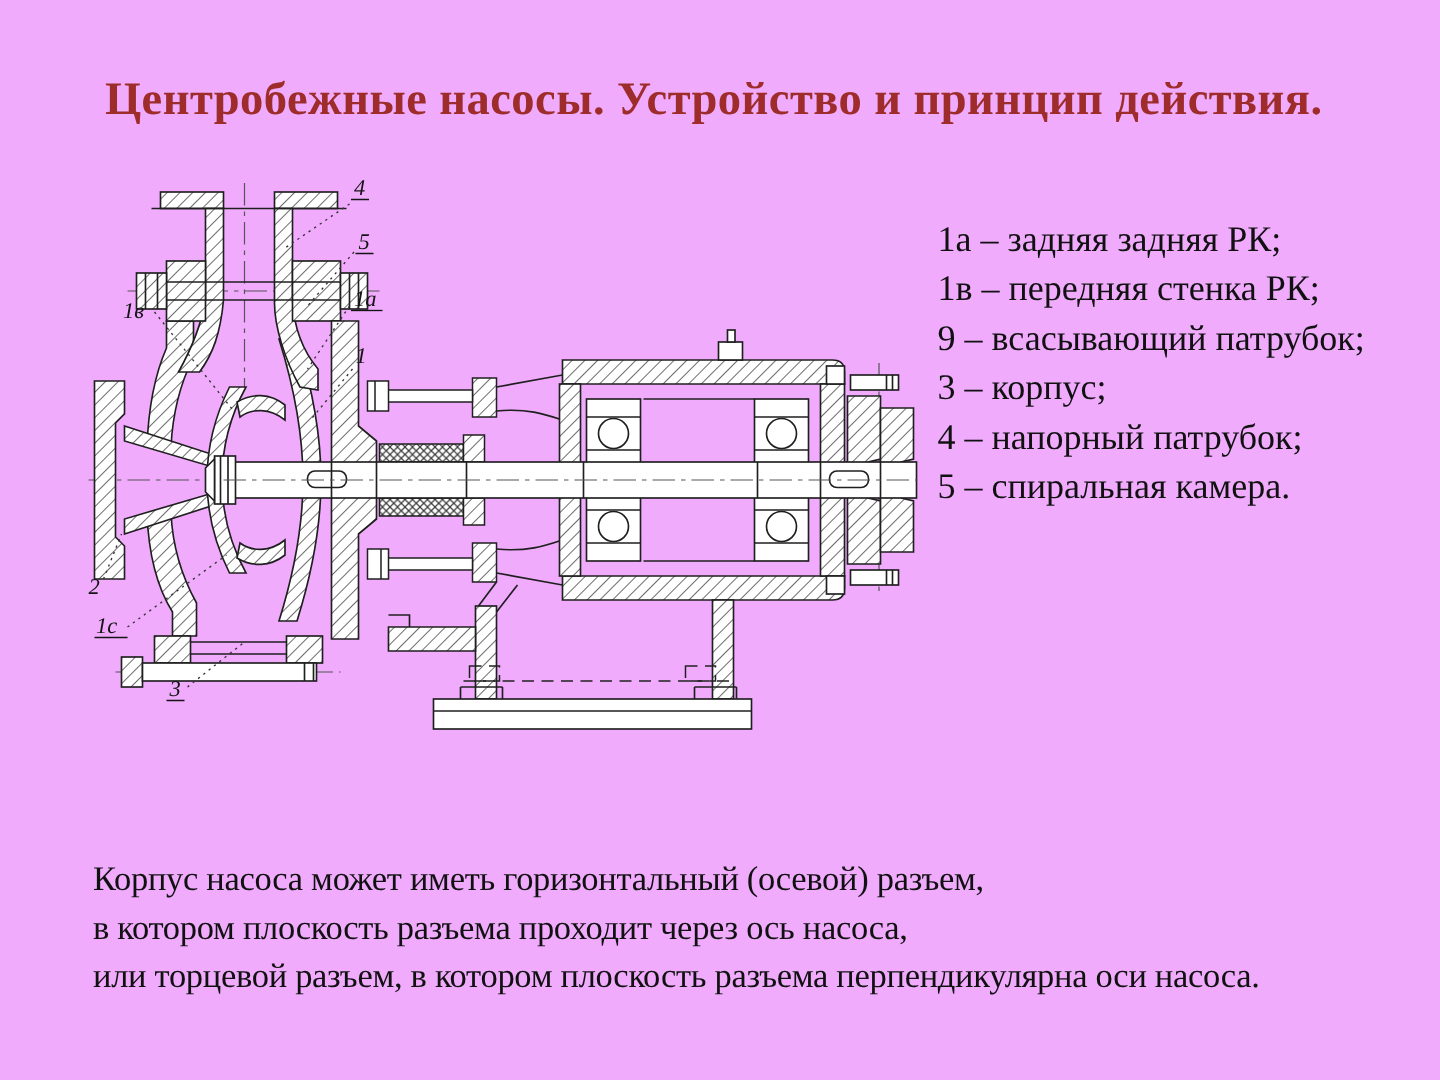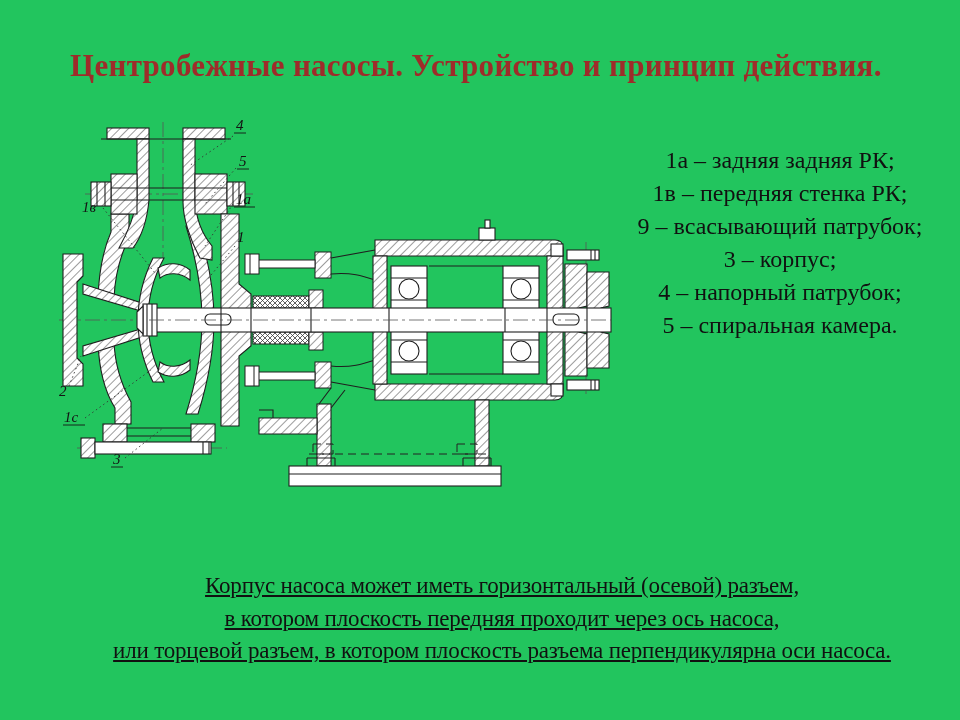--- a/index.html
+++ b/index.html
@@ -1,29 +1,29 @@
 <!DOCTYPE html>
 <html><head>
 <meta charset="utf-8">
 <style>
   html,body{margin:0;padding:0;background:#e8e8e8;}
   .slide{
-    position:relative; width:960px; height:720px; background:#22c55e;
-    font-family:"Liberation Serif", serif; overflow:hidden; margin:0 auto;text-align:center;
+    position:relative; width:960px; height:720px; background:#f0abfc;
+    font-family:"Liberation Serif", serif; overflow:hidden; margin:0 auto;
   }
   .title{
     position:absolute; left:70px; top:48px; margin:0;
     font-size:31px; font-weight:bold; letter-spacing:.3px;
     color:#9e2c2a; white-space:nowrap;
   }
   .diagram{ position:absolute; left:55px; top:108px; width:560px; height:400px; margin:0; }
   .legend{ position:absolute; left:625px; top:144px; width:310px; color:#111; }
   .legend p{ margin:0; font-size:24px; line-height:33px; white-space:nowrap; }
   .note{ position:absolute; left:62px; top:570px; width:880px; color:#111; }
-  .note p{ margin:0; font-size:23px; line-height:32.5px; letter-spacing:-.2px; white-space:nowrap;text-decoration:underline; }
+  .note p{ margin:0; font-size:23px; line-height:32.5px; letter-spacing:-.2px; white-space:nowrap; }
 
   
   .ln{ stroke:#1f1f1f; stroke-width:1.1; fill:none; }
   .sol{ fill:#ffffff; stroke:#1f1f1f; stroke-width:1.1; }
   .cl{ stroke:#555; stroke-width:.8; fill:none; stroke-dasharray:15 4 3 4; }
   .leader{ stroke:#333; stroke-width:.9; fill:none; stroke-dasharray:1.5 3; }
   .hid{ stroke:#222; stroke-width:1; fill:none; stroke-dasharray:8 5; }
   .lbl{ font:italic 15px "Liberation Serif", serif; fill:#141414; }
   .ul{ stroke:#141414; stroke-width:.9; }
 </style>
@@ -225,17 +225,17 @@
     <p>1а – задняя задняя РК;</p>
     <p>1в – передняя стенка РК;</p>
     <p>9 – всасывающий патрубок;</p>
     <p>3 – корпус;</p>
     <p>4 – напорный патрубок;</p>
     <p>5 – спиральная камера.</p>
   </div>
 
   <div class="note">
     <p>Корпус насоса может иметь горизонтальный (осевой) разъем,</p>
-    <p>в котором плоскость передняя проходит через ось насоса,</p>
+    <p>в котором плоскость разъема проходит через ось насоса,</p>
     <p>или торцевой разъем, в котором плоскость разъема перпендикулярна оси насоса.</p>
   </div>
 
 </div>
 
 </body></html>

